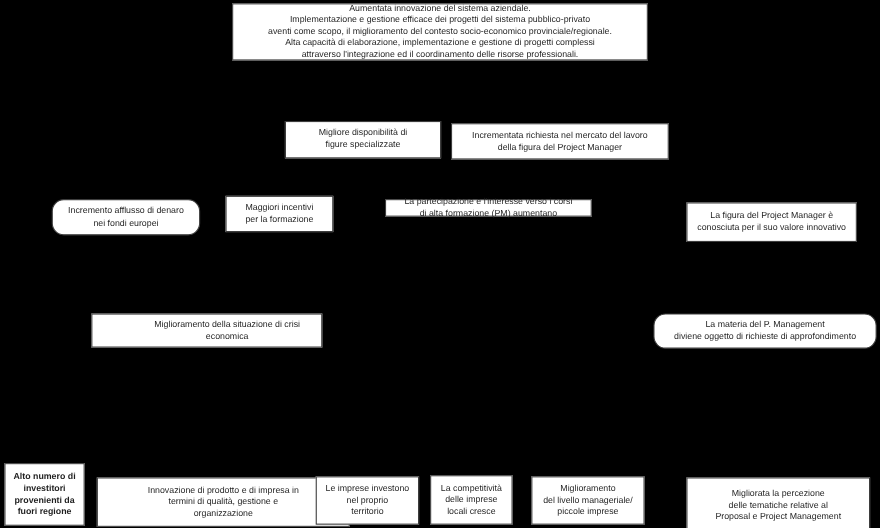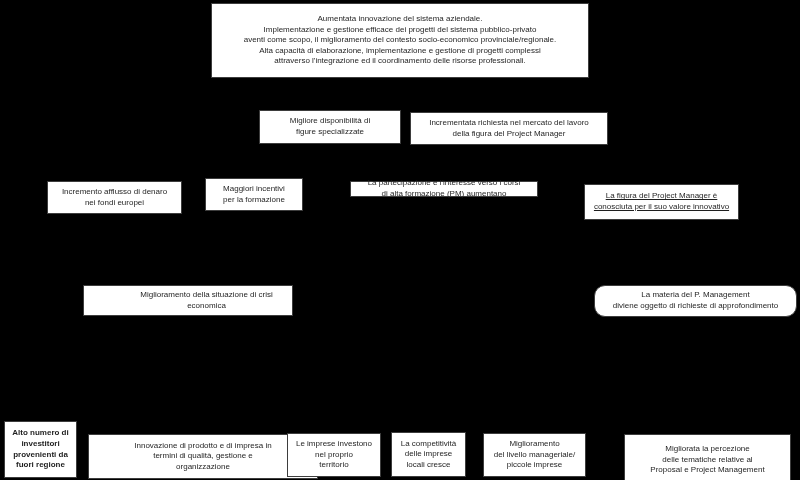--- a/index.html
+++ b/index.html
@@ -32,48 +32,48 @@
   .box span {
     display: block;
     width: 100%;
     white-space: pre-line;
   }
 </style>
 </head>
 <body>
 
 <div id="screen" style="--bg: #000000; --box-fill: #ffffff; --box-border: #3d3d3d; --box-text: #1f1f1f;">
-    <div class="box" style="left: 211px; top: 3px; width: 378px; height: 75px;">
+    <div class="box" style="left: 211px; top: 3px; width: 378px; height: 52px;">
       <span>Aumentata innovazione del sistema aziendale.
 Implementazione e gestione efficace dei progetti del sistema pubblico-privato
 aventi come scopo, il miglioramento del contesto socio-economico provinciale/regionale.
 Alta capacità di elaborazione, implementazione e gestione di progetti complessi
 attraverso l'integrazione ed il coordinamento delle risorse professionali.</span>
     </div>
     <div class="box" style="left: 259px; top: 110px; width: 142px; height: 34px;">
       <span>Migliore disponibilità di
 figure specializzate</span>
     </div>
     <div class="box" style="left: 410px; top: 112px; width: 198px; height: 33px;">
       <span>Incrementata richiesta nel mercato del lavoro
 della figura del Project Manager</span>
     </div>
-    <div class="box" style="left: 47px; top: 181px; width: 135px; height: 33px;">
+    <div class="box" style="left: 47px; top: 181px; width: 135px; height: 33px; border-radius: 11px;">
       <span>Incremento afflusso di denaro
 nei fondi europei</span>
     </div>
     <div class="box" style="left: 205px; top: 178px; width: 98px; height: 33px; justify-content: flex-end;">
       <span>Maggiori incentivi
 per la formazione</span>
     </div>
     <div class="box" style="left: 350px; top: 181px; width: 188px; height: 16px;">
       <span>La partecipazione e l'interesse verso i corsi
 di alta formazione (PM) aumentano</span>
     </div>
-    <div class="box" style="left: 584px; top: 184px; width: 155px; height: 36px; text-decoration: underline;">
+    <div class="box" style="left: 624px; top: 184px; width: 155px; height: 36px;">
       <span>La figura del Project Manager è
 conosciuta per il suo valore innovativo</span>
     </div>
     <div class="box" style="left: 83px; top: 285px; width: 210px; height: 31px; padding-left: 40px;">
       <span>Miglioramento della situazione di crisi economica</span>
     </div>
     <div class="box" style="left: 594px; top: 285px; width: 203px; height: 32px; border-radius: 11px;">
       <span>La materia del P. Management
 diviene oggetto di richieste di approfondimento</span>
     </div>

